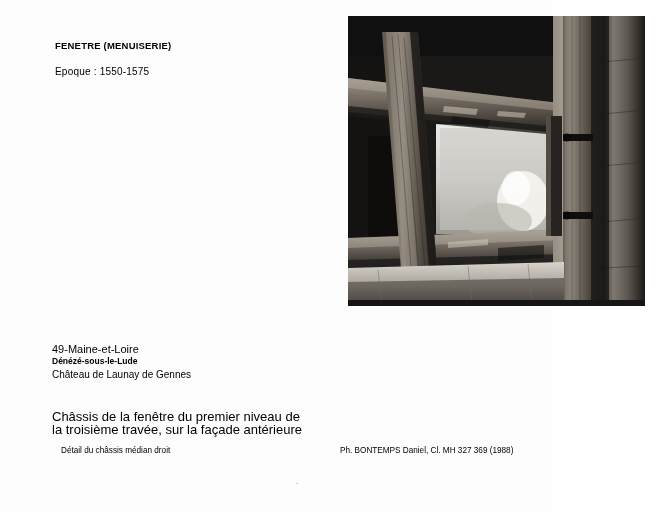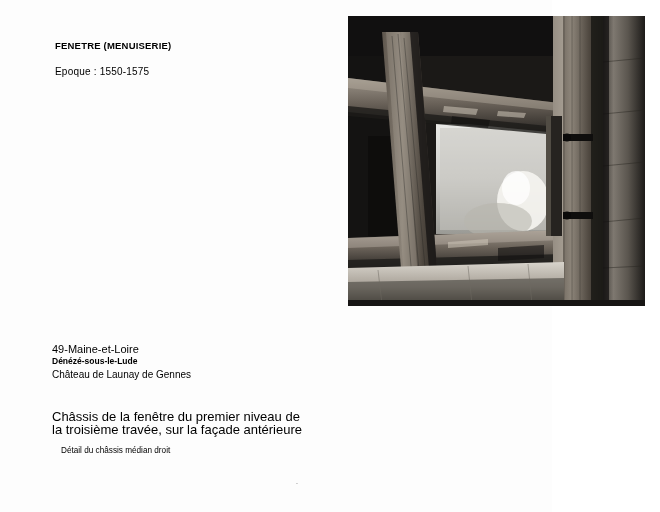--- a/index.html
+++ b/index.html
@@ -229,16 +229,17 @@
   </div>
 
   <div class="dept">49-Maine-et-Loire</div>
   <div class="commune">Dénézé-sous-le-Lude</div>
   <div class="monument">Château de Launay de Gennes</div>
 
   <div class="descr">Châssis de la fenêtre du premier niveau de la troisième travée, sur la façade antérieure</div>
 
   <div class="detail">Détail du châssis médian droit</div>
 
+  <div class="credit">Ph. BONTEMPS Daniel, Cl. MH 327 369 (1988)</div>
 
   <div class="tick">.</div>
 
 </div>
 
 </body></html>

